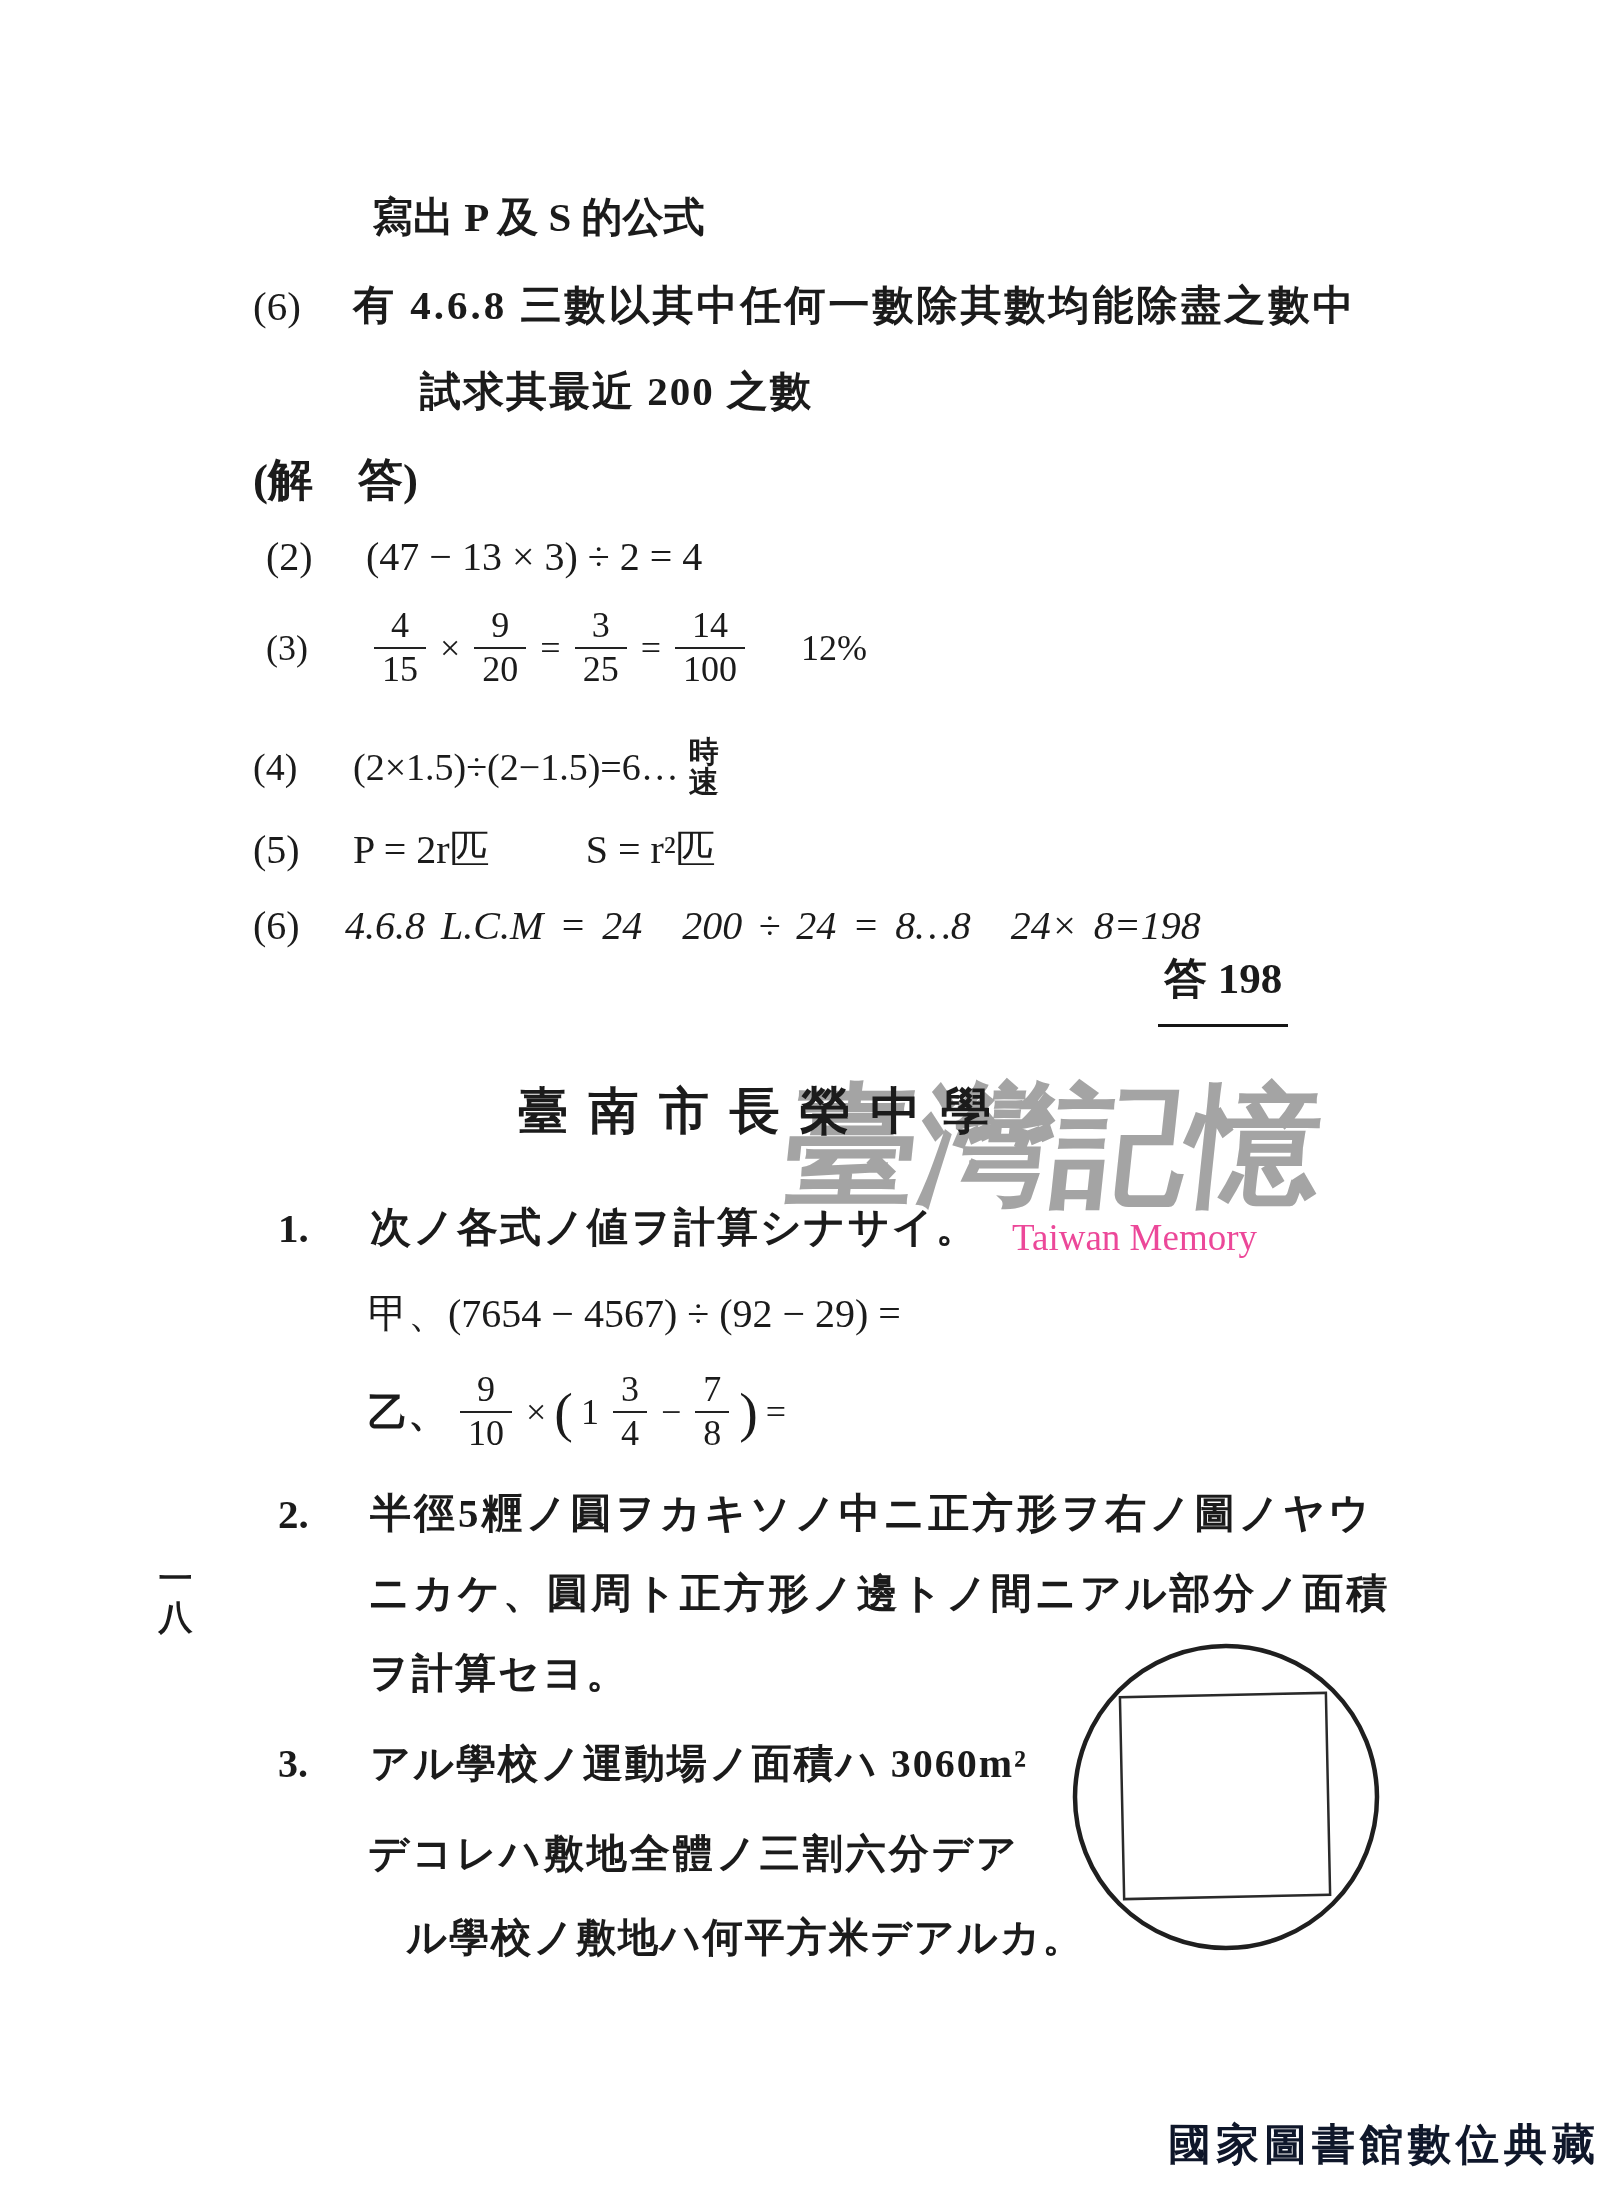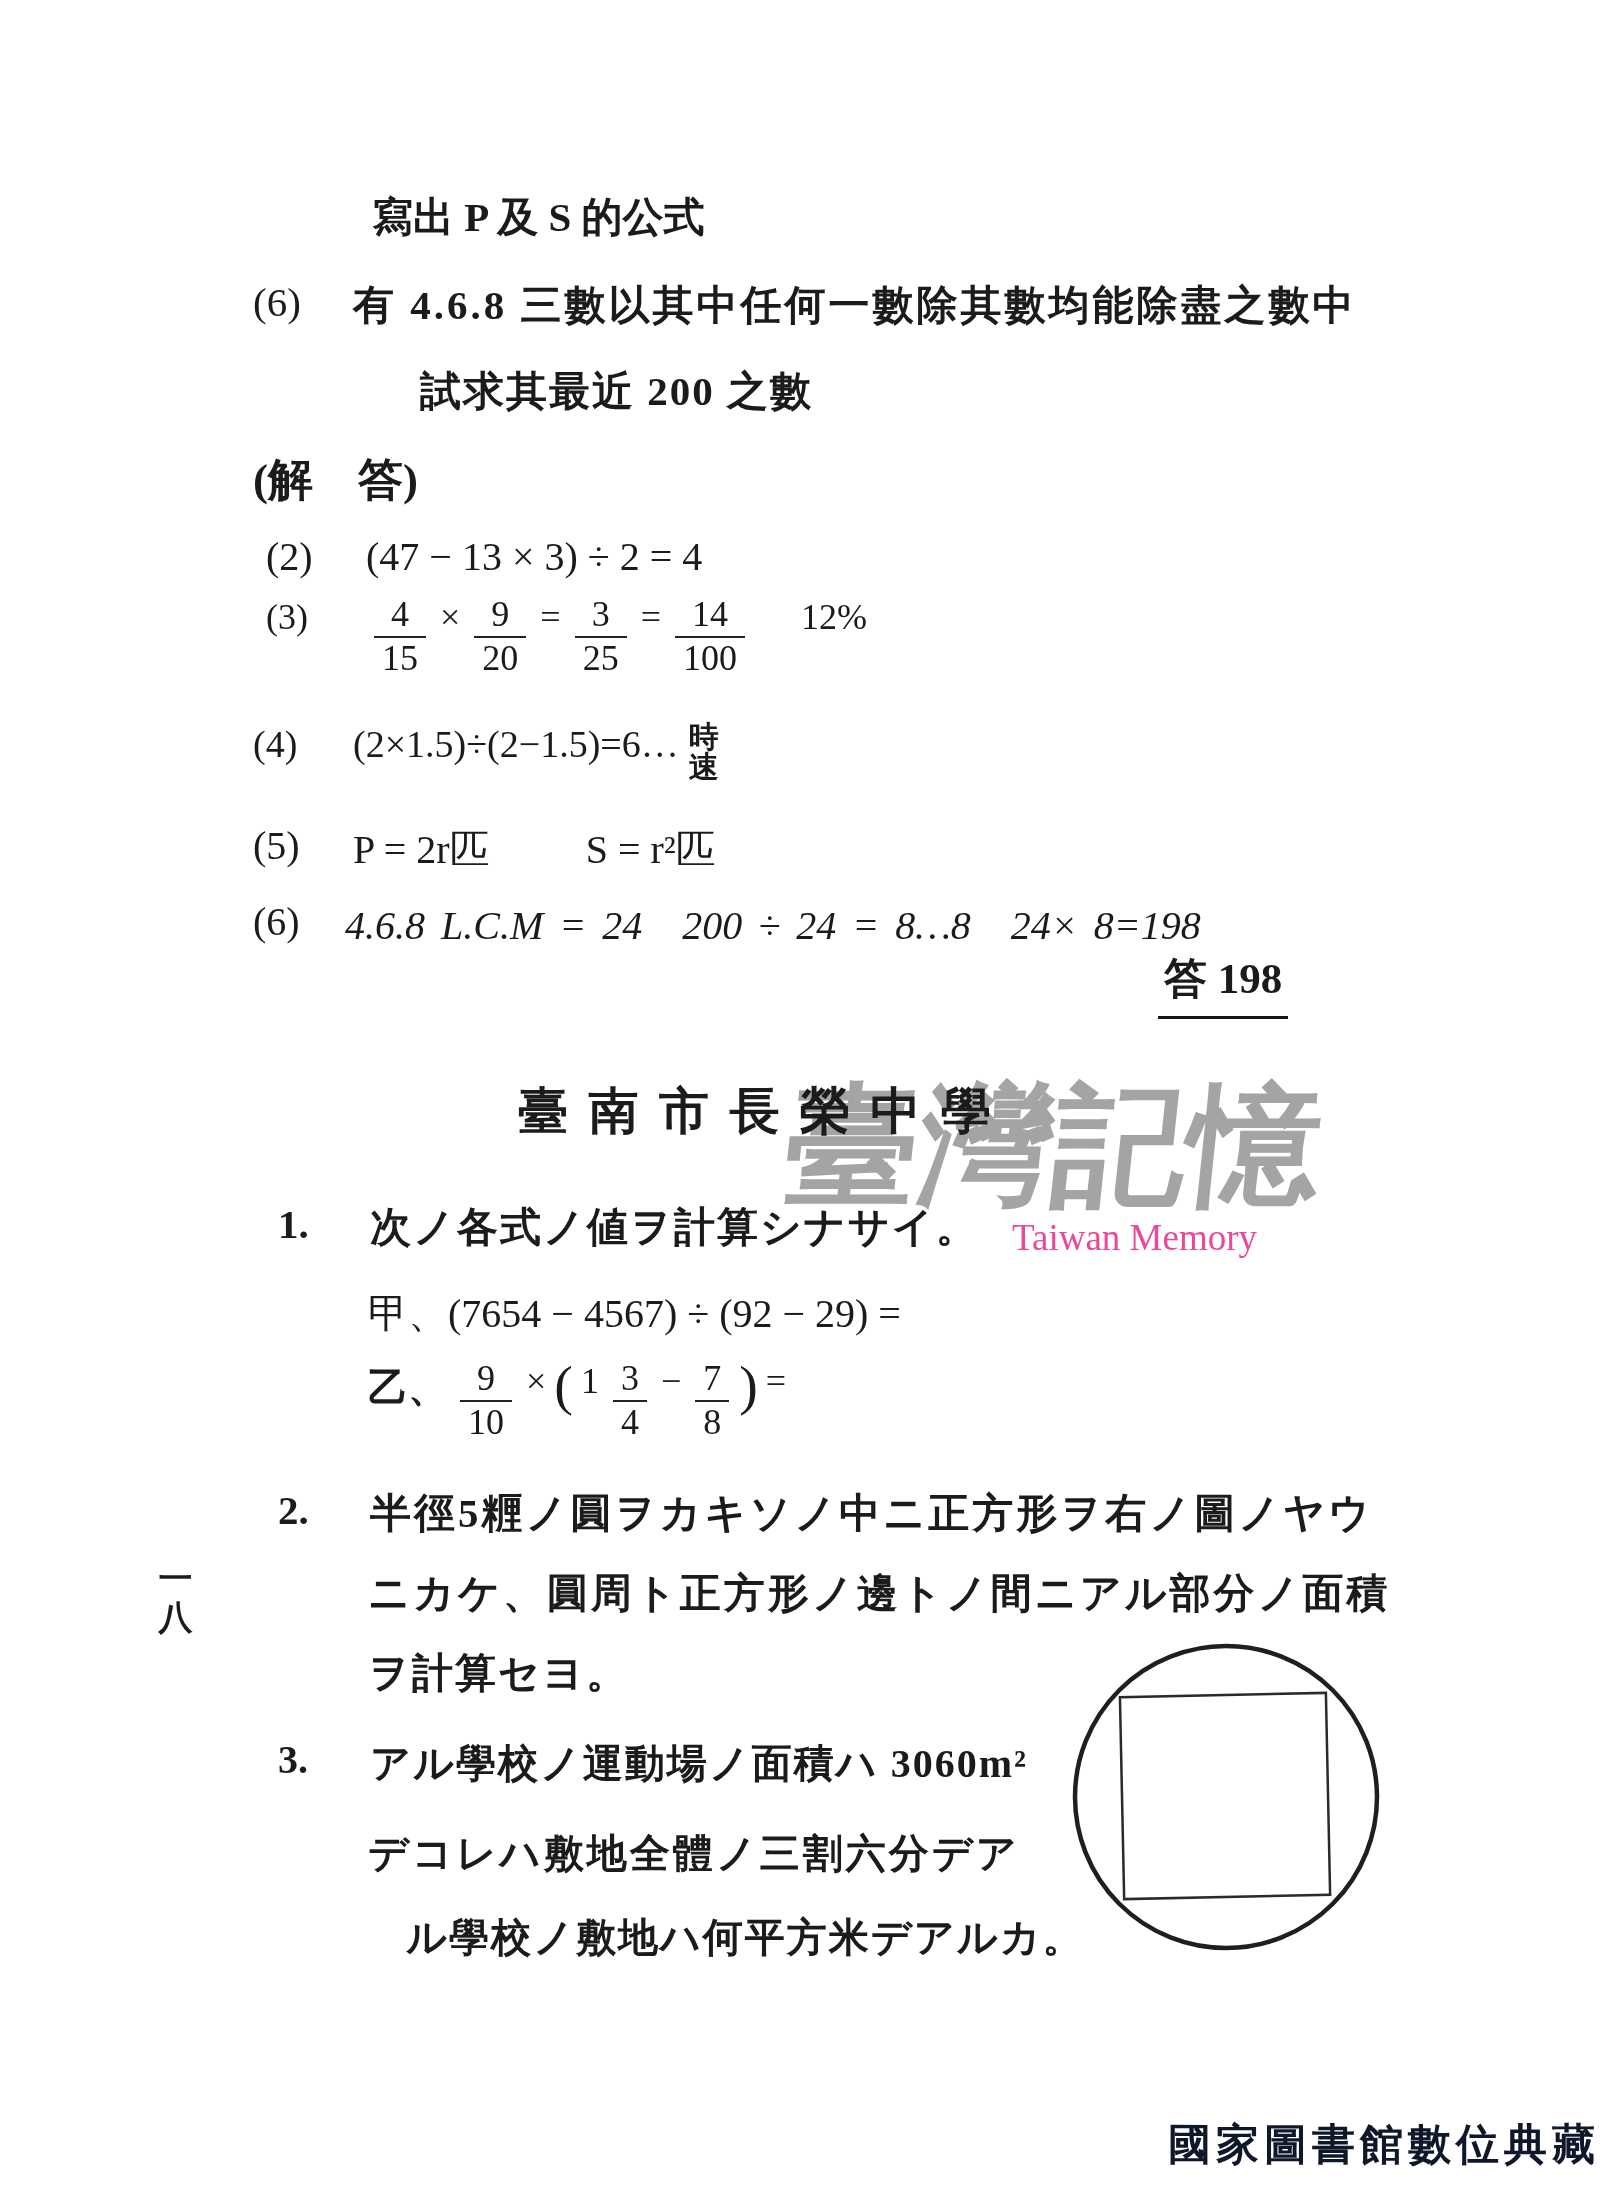--- a/index.html
+++ b/index.html
@@ -1,31 +1,31 @@
 <!DOCTYPE html>
 <html><head>
 <meta charset="utf-8">
 <style>
   html,body{margin:0;padding:0;background:#ffffff;}
   body{width:1600px;height:2200px;position:relative;overflow:hidden;
        font-family:"Liberation Serif","DejaVu Serif",serif;color:#1b1b1b;}
-  .row{position:absolute;white-space:nowrap;display:flex;}
+  .row{position:absolute;white-space:nowrap;display:flex;align-items:center;}
   .cjk{font-weight:bold;}
   .math{font-weight:normal;}
   .lbl{display:inline-block;width:100px;font-weight:normal;}
   .num-col{display:inline-block;width:92px;font-weight:bold;}
   .frac{display:inline-flex;flex-direction:column;align-items:center;line-height:1.05;
         margin:0 8px;vertical-align:middle;}
   .frac .fden{border-top:2.5px solid #222;padding:2px 8px 0;}
   .frac .fnum{padding:0 8px 2px;}
   .tok{margin:0 6px;}
   .bigparen{font-size:1.55em;font-weight:normal;margin:0 2px;line-height:0.9;}
   .vstack{display:inline-flex;flex-direction:column;line-height:1.0;font-size:30px;
           font-weight:bold;margin:0 10px;text-align:center;}
-  .underlined{border-bottom:3px solid #161616;padding:0 6px 8px;}
+  .underlined{border-bottom:3px solid #161616;padding:0 6px 16px;}
   .watermark-cjk{position:absolute;left:786px;top:1058px;font-size:132px;font-weight:bold;
         color:rgba(148,148,148,0.85);letter-spacing:2px;transform:skewX(-6deg);
         pointer-events:none;white-space:nowrap;}
   .watermark-latin{position:absolute;left:1012px;top:1216px;font-size:37px;
         color:#ec4899;pointer-events:none;white-space:nowrap;}
   .margin-vertical{position:absolute;left:152px;top:1560px;writing-mode:vertical-rl;
         font-size:34px;font-weight:bold;letter-spacing:14px;}
   .footer{position:absolute;left:0;right:0;top:2116px;text-align:right;font-size:43px;
         letter-spacing:5px;color:#0f172a;font-weight:bold;}
   .fig{position:absolute;left:1058px;top:1630px;}

